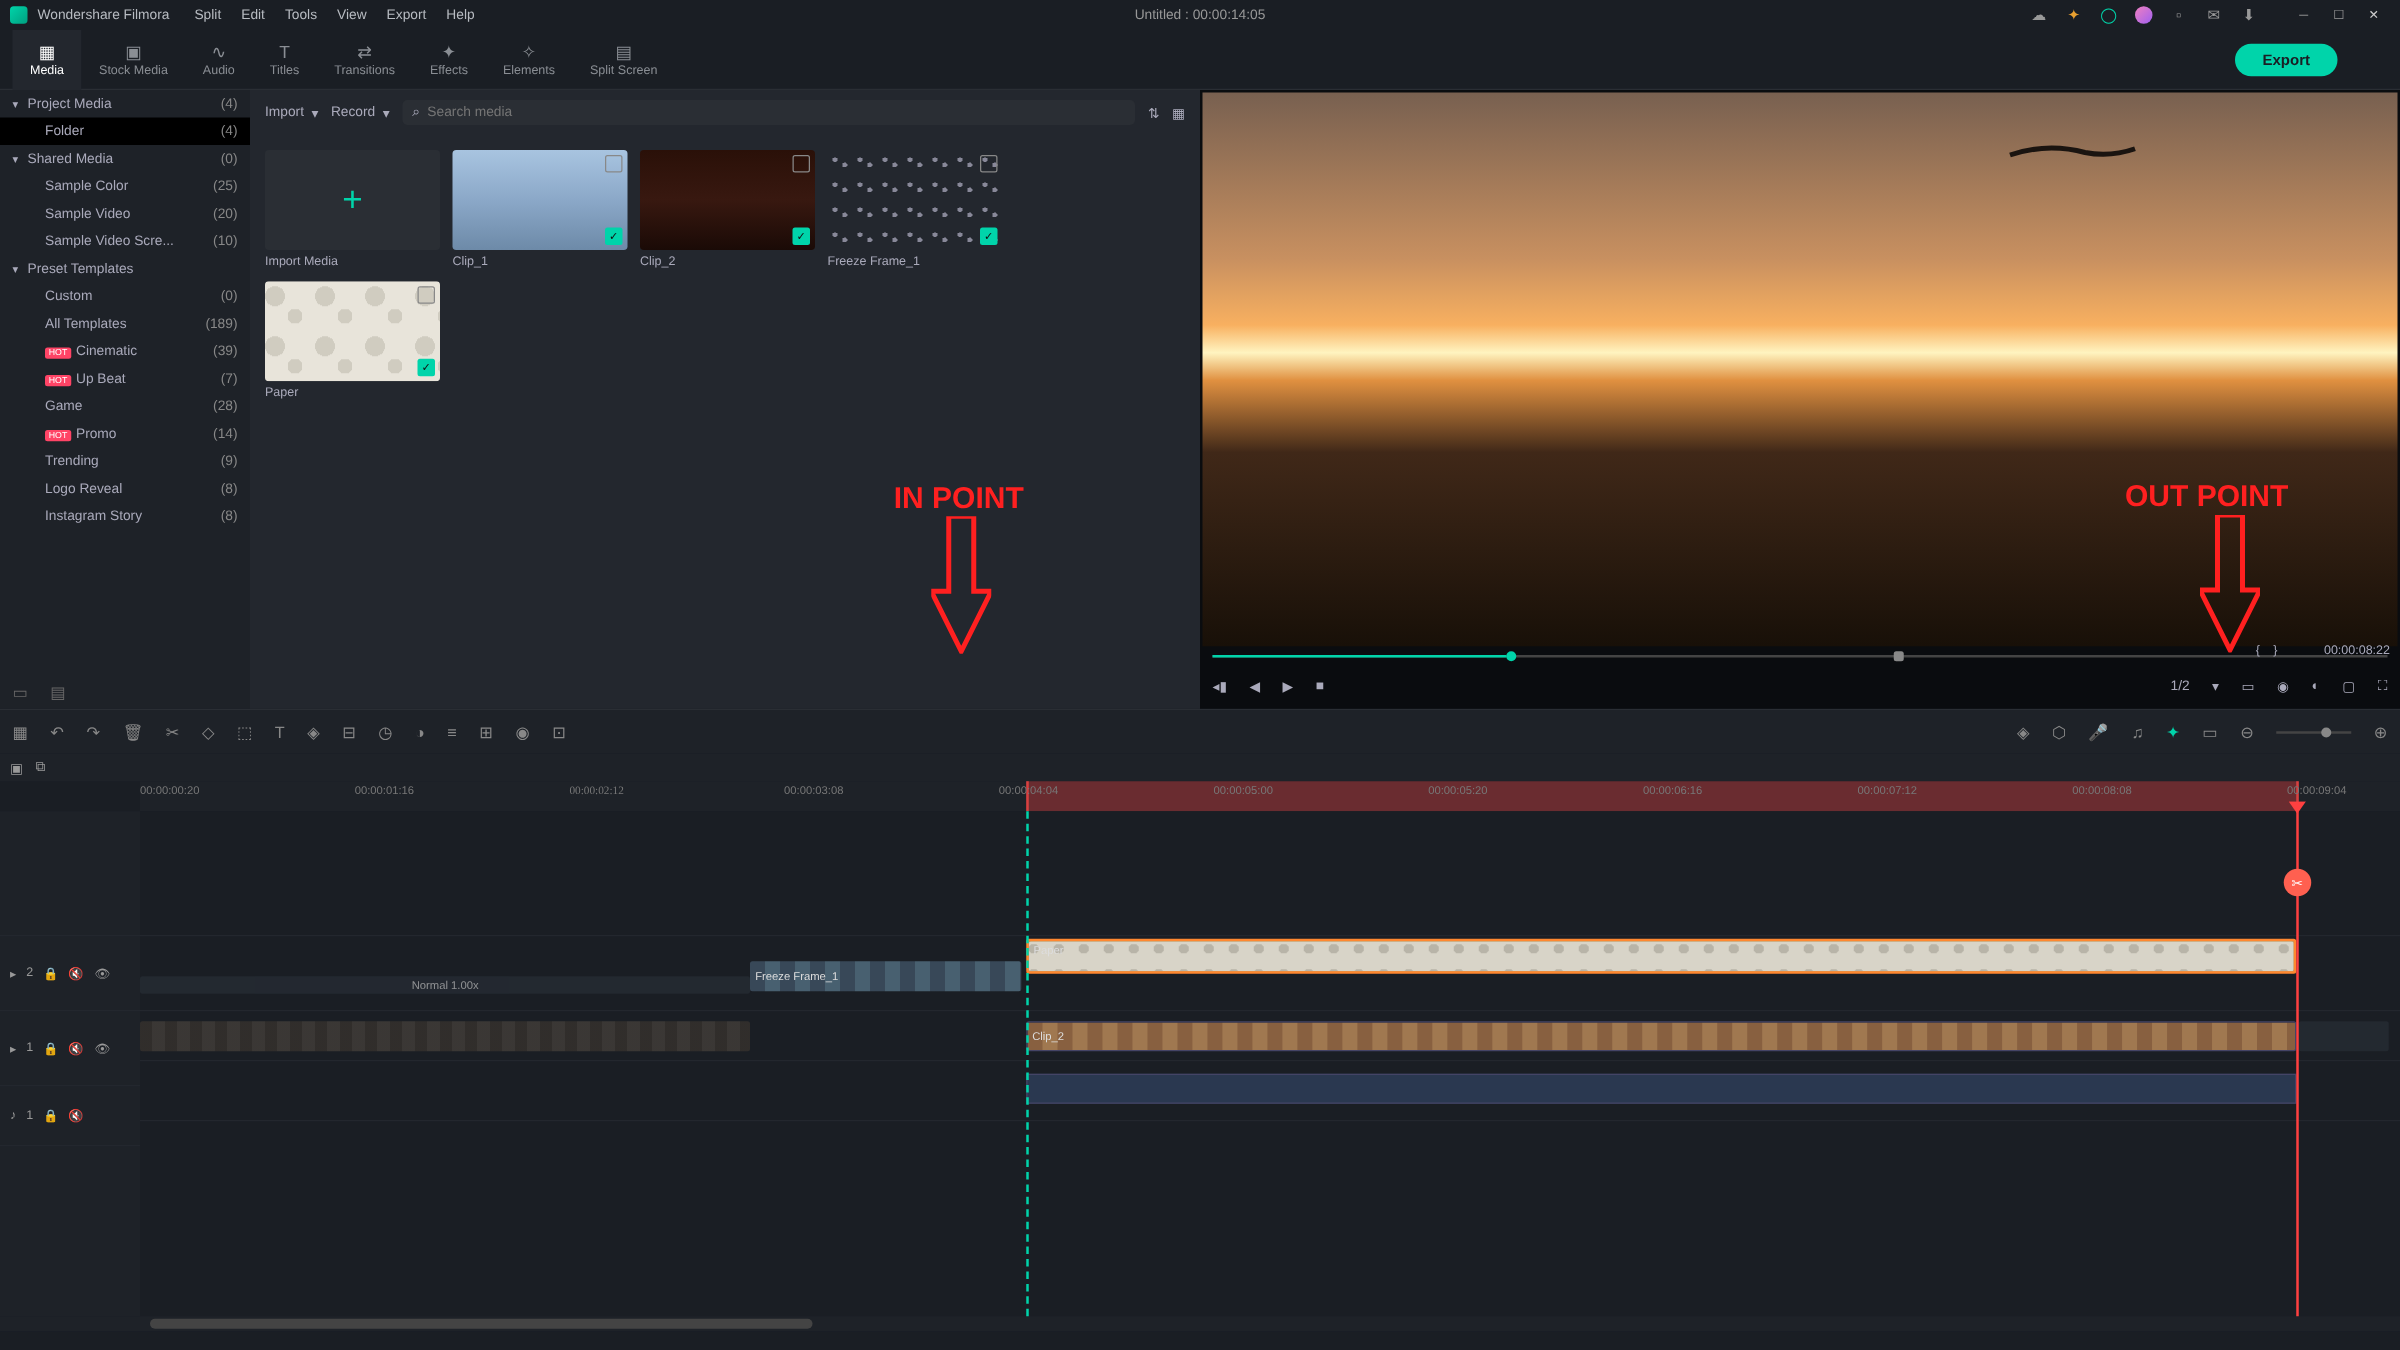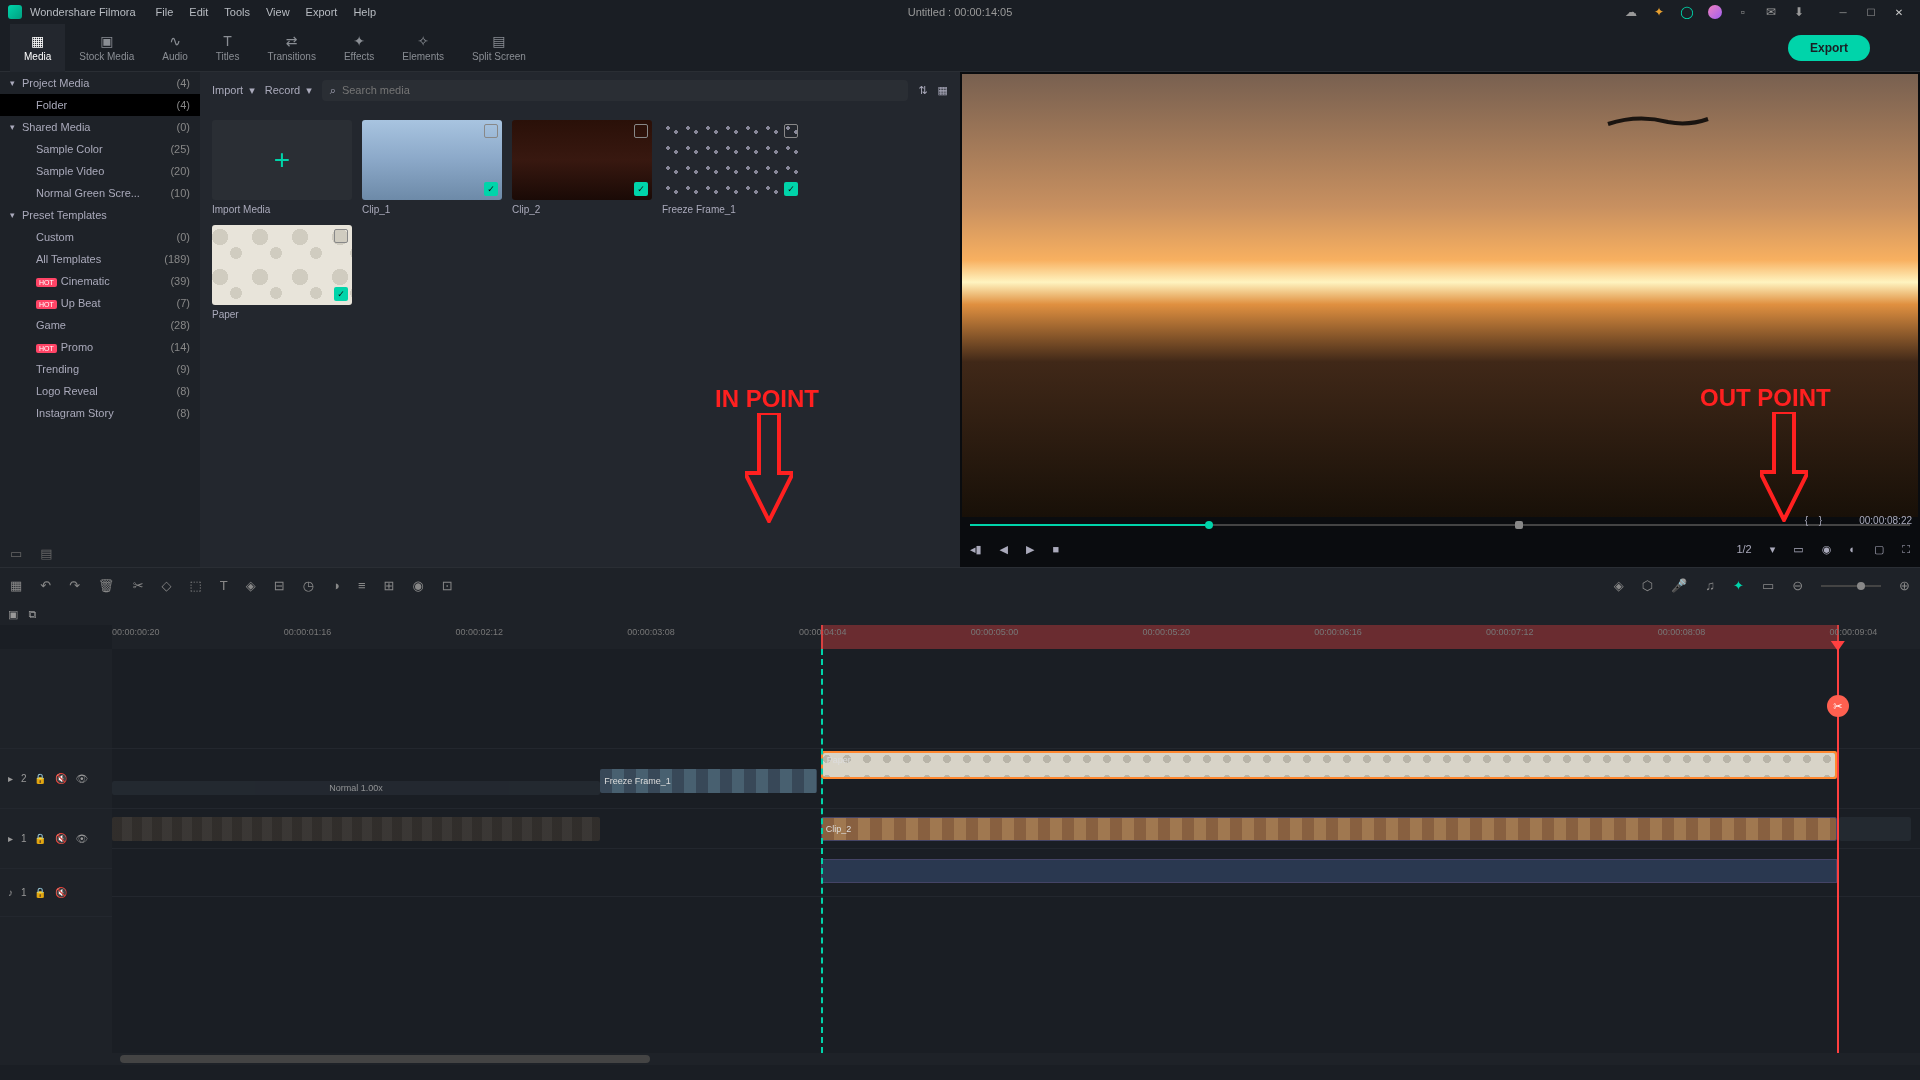--- a/index.html
+++ b/index.html
@@ -95,21 +95,21 @@
 .arrow-down{width:48px;height:110px}
 .arrow-down svg{width:100%;height:100%}
 </style>
 </head>
 <body>
 
 <div class="titlebar">
   <div class="logo"></div>
   <span class="appname">Wondershare Filmora</span>
   <div class="menu">
-    <span>File</span>
+    <span>Split</span>
     <span>Edit</span>
     <span>Tools</span>
     <span>View</span>
     <span>Export</span>
     <span>Help</span>
   </div>
   <span class="center-title">Untitled : 00:00:14:05</span>
   <div class="right-icons">
     <span>☁</span>
     <span style="color:#e8a030">✦</span>
@@ -186,21 +186,21 @@
           <span class=" sub">Sample Color</span>
           <span class="count">(25)</span>
         </div>
         <div class="side-row">
           <span class="arrow"></span>
           <span class=" sub">Sample Video</span>
           <span class="count">(20)</span>
         </div>
         <div class="side-row">
           <span class="arrow"></span>
-          <span class=" sub">Normal Green Scre...</span>
+          <span class=" sub">Sample Video Scre...</span>
           <span class="count">(10)</span>
         </div>
         <div class="side-row">
           <span class="arrow">▾</span>
           <span class="">Preset Templates</span>
           <span class="count"></span>
         </div>
         <div class="side-row">
           <span class="arrow"></span>
           <span class=" sub">Custom</span>
@@ -378,21 +378,21 @@
     <div class="track-header">
       <span>▣</span>
       <span>⧉</span>
     </div>
   </div>
   <div class="ruler">
     <div class="ruler-track" id="ruler-track">
       <div class="ruler-sel" style="left:39.2%;right:4.5%"></div>
     <span class="ruler-tick" style="left: 0%;">00:00:00:20</span>
         <span class="ruler-tick" style="left: 9.5%;">00:00:01:16</span>
-        <span class="ruler-tick" style="left: 19%;">00:00:02:12</span>
+        <span class="ruler-tick" style="left: 19%; font-family: Liberation Serif, serif;">00:00:02:12</span>
         <span class="ruler-tick" style="left: 28.5%;">00:00:03:08</span>
         <span class="ruler-tick" style="left: 38%;">00:00:04:04</span>
         <span class="ruler-tick" style="left: 47.5%;">00:00:05:00</span>
         <span class="ruler-tick" style="left: 57%;">00:00:05:20</span>
         <span class="ruler-tick" style="left: 66.5%;">00:00:06:16</span>
         <span class="ruler-tick" style="left: 76%;">00:00:07:12</span>
         <span class="ruler-tick" style="left: 85.5%;">00:00:08:08</span>
         <span class="ruler-tick" style="left: 95%;">00:00:09:04</span>
       </div>
   </div>

